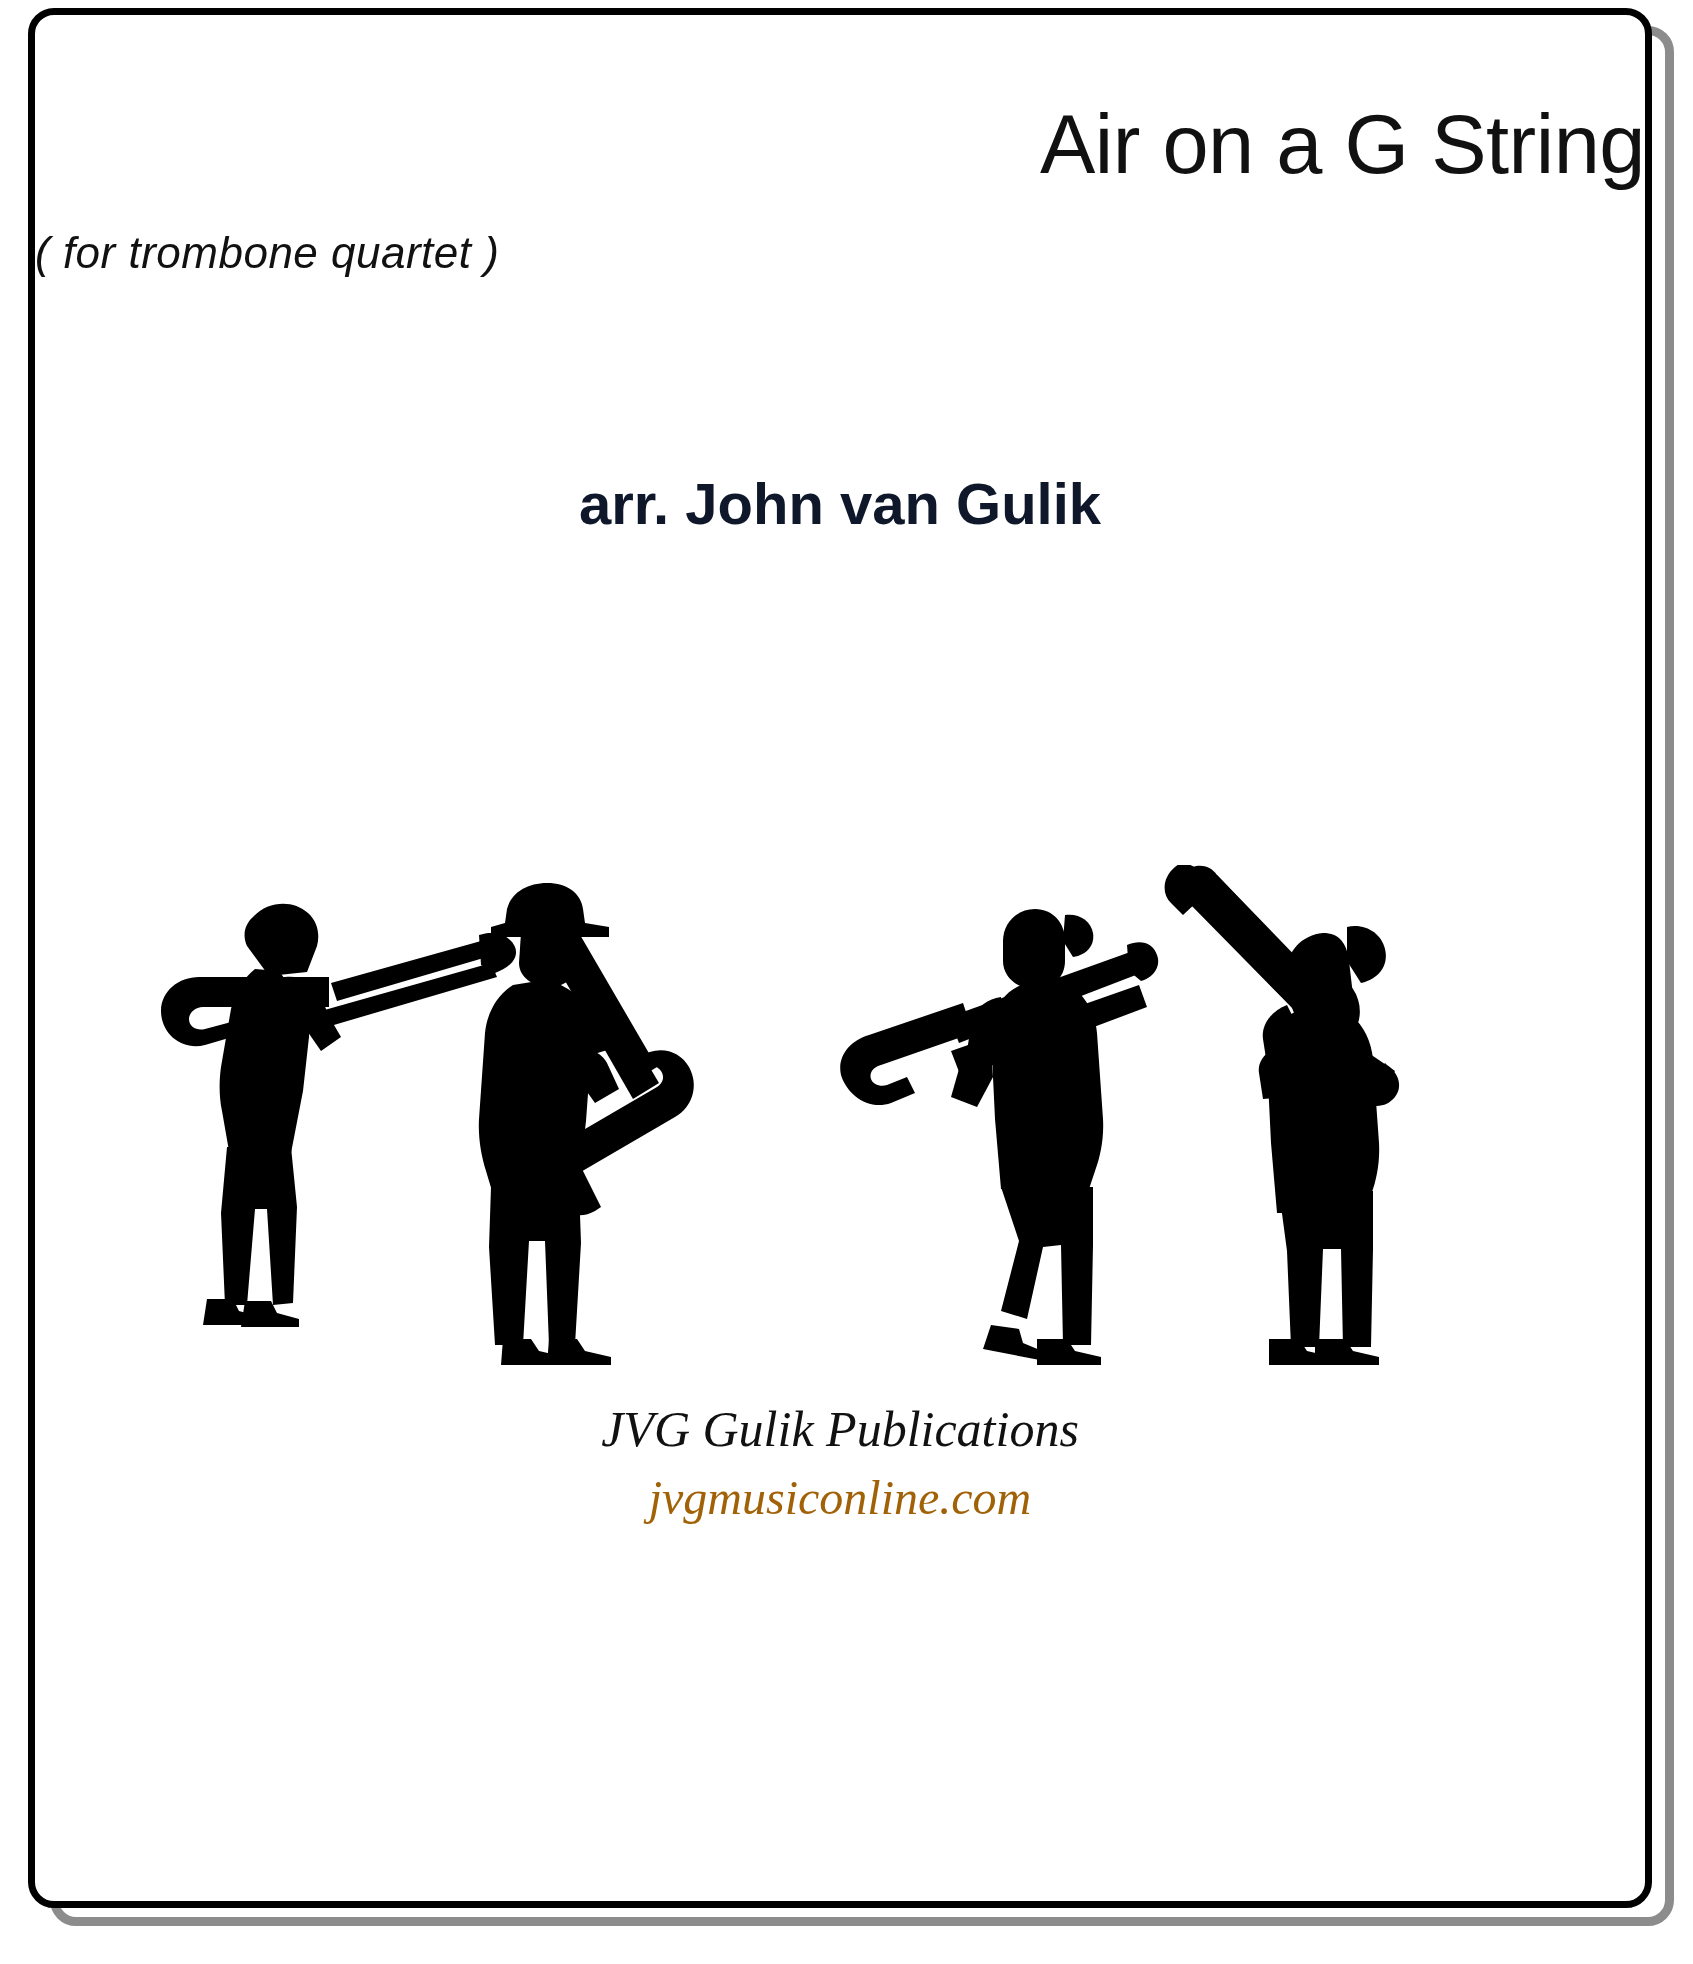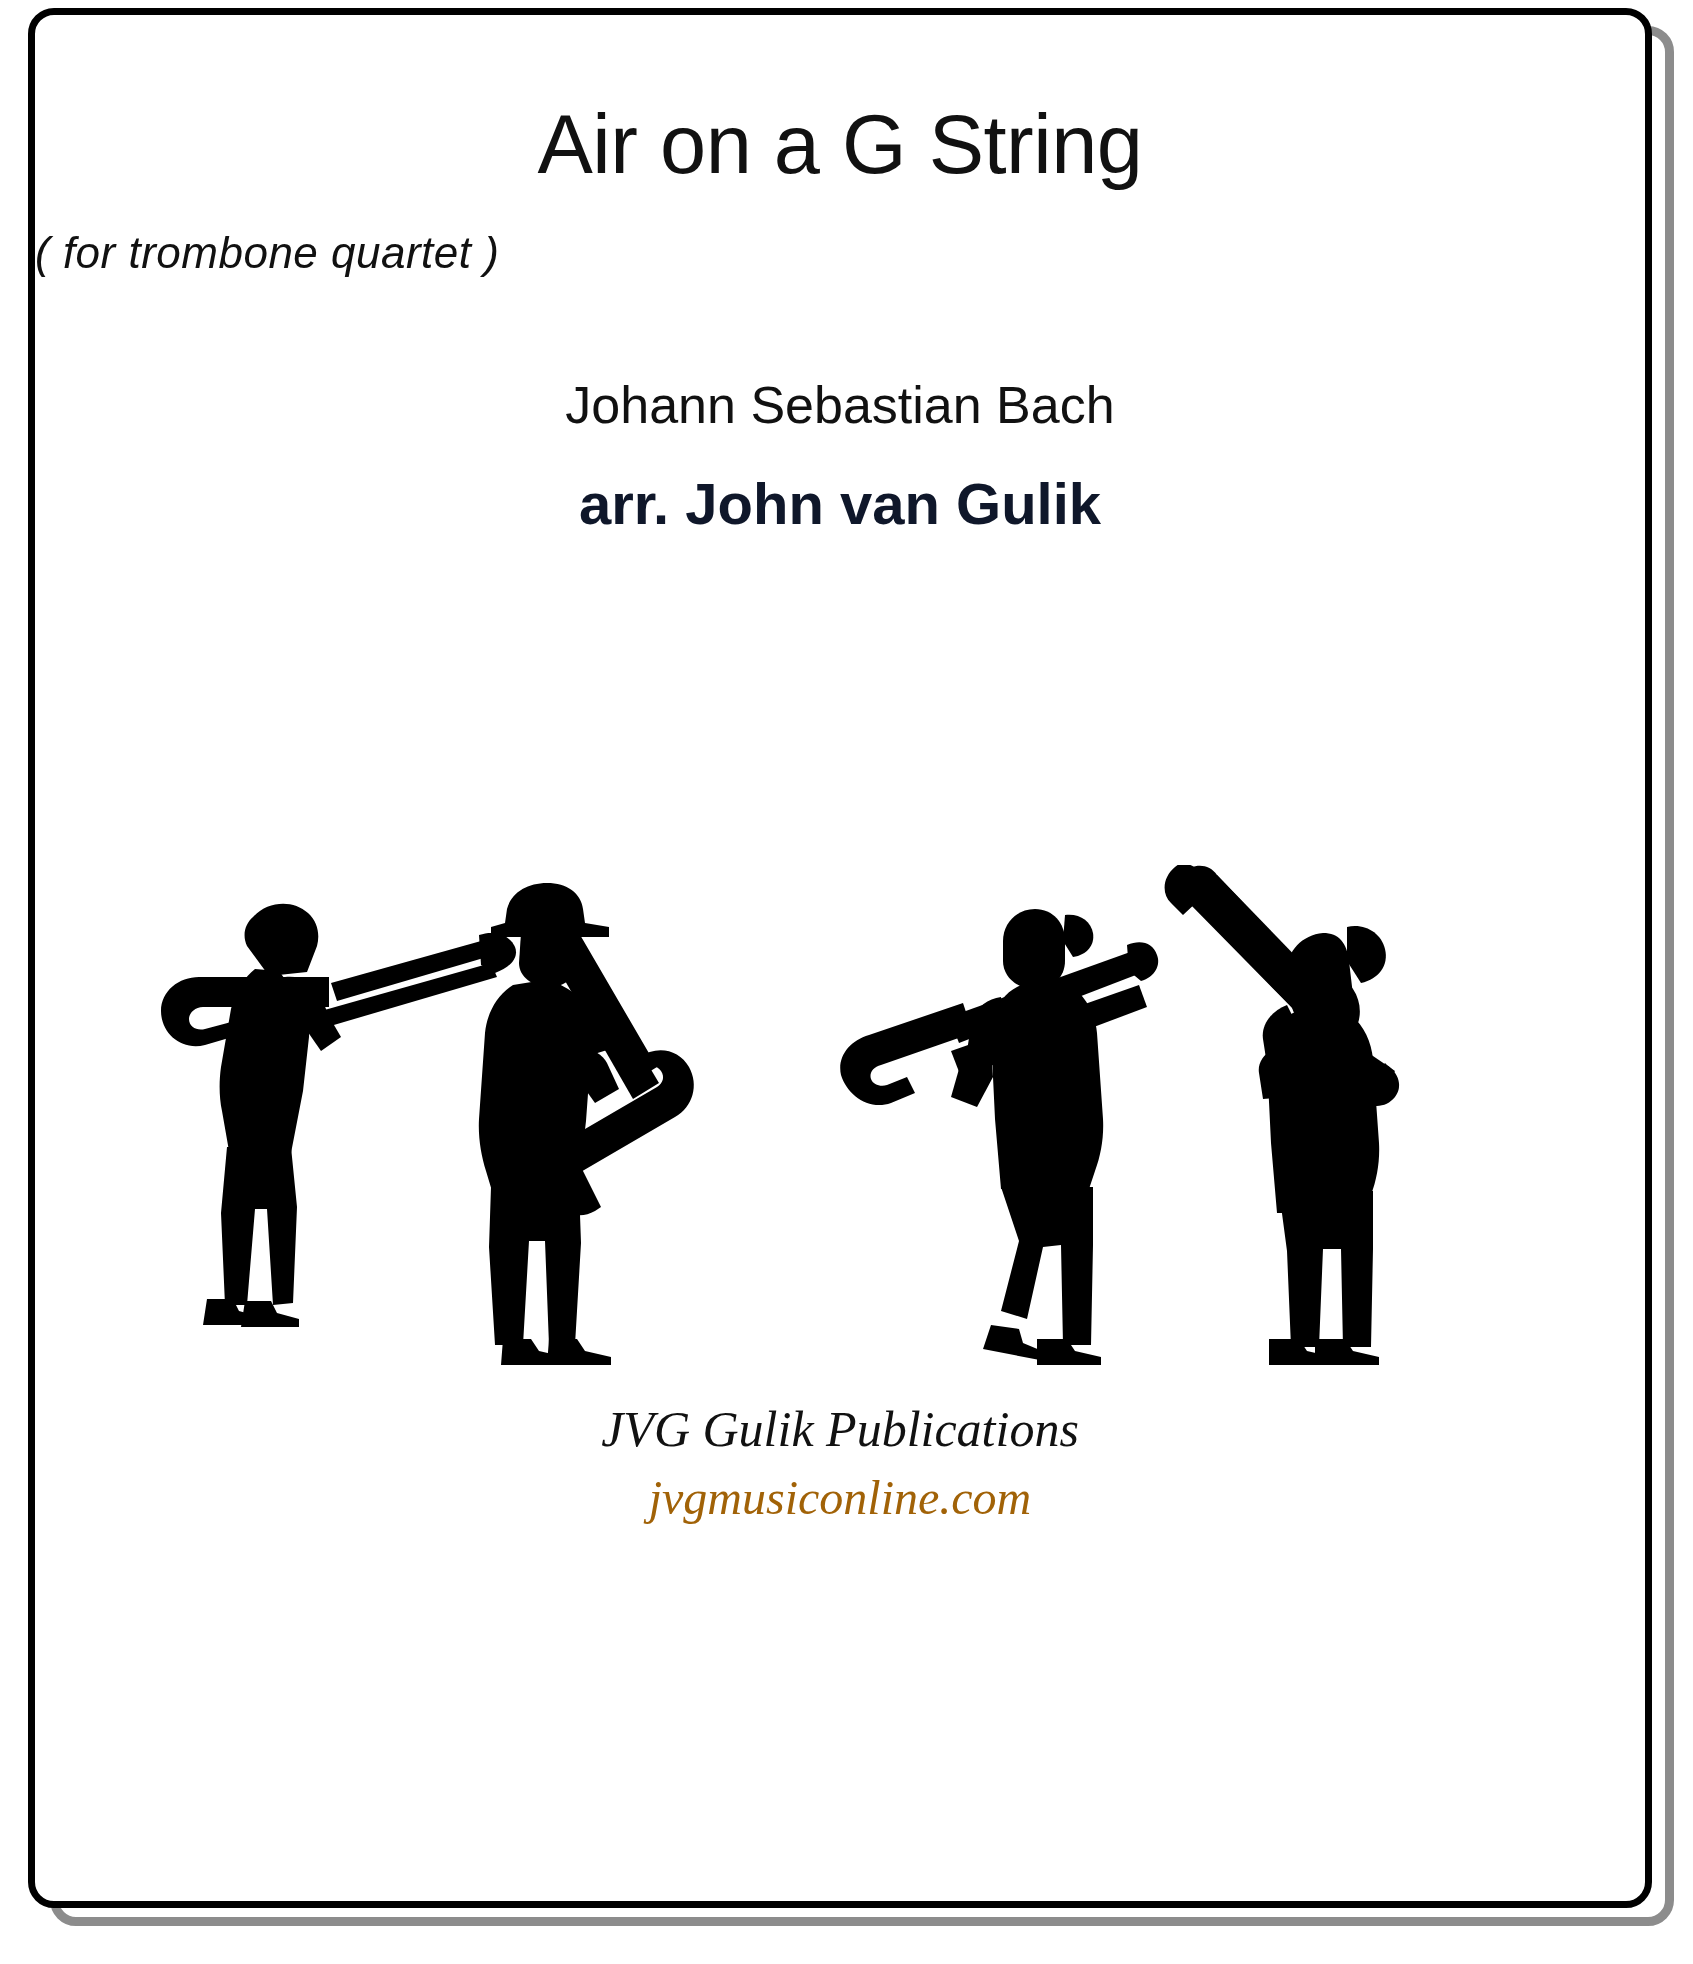--- a/index.html
+++ b/index.html
@@ -45,21 +45,21 @@
     border-radius: 26px;
     box-sizing: border-box;
     overflow: hidden;
   }
 
   .title {
     position: absolute;
     left: 0;
     right: 0;
     top: 88px;
-    text-align: center;
+    text-align: right;
     font-size: 83px;
     font-weight: 400;
     letter-spacing: -0.5px;
     color: #111111;
     line-height: 1;
   }
 
   .subtitle {
     position: absolute;
     left: 0;
@@ -137,21 +137,20 @@
 <div class="page-wrap">
 
   <div class="shadow-frame"></div>
 
   <div class="sheet-frame">
 
     <div class="title">Air on a G String</div>
 
     <div class="subtitle">( for trombone quartet )</div>
 
-    <div class="composer">Johann Sebastian Bach</div>
 
     <div class="arranger">arr. John van Gulik</div>
 
     <div class="artwork">
       <svg viewBox="0 0 1420 500" xmlns="http://www.w3.org/2000/svg" aria-hidden="true">
 
         <g fill="#000000">
 
           <path d="M118 52 c14 -16 40 -18 55 -4 c10 9 12 22 9 33 l-10 26 l-38 4 l-22 -30 c-5 -11 -2 -22 6 -29 z"></path>
 

